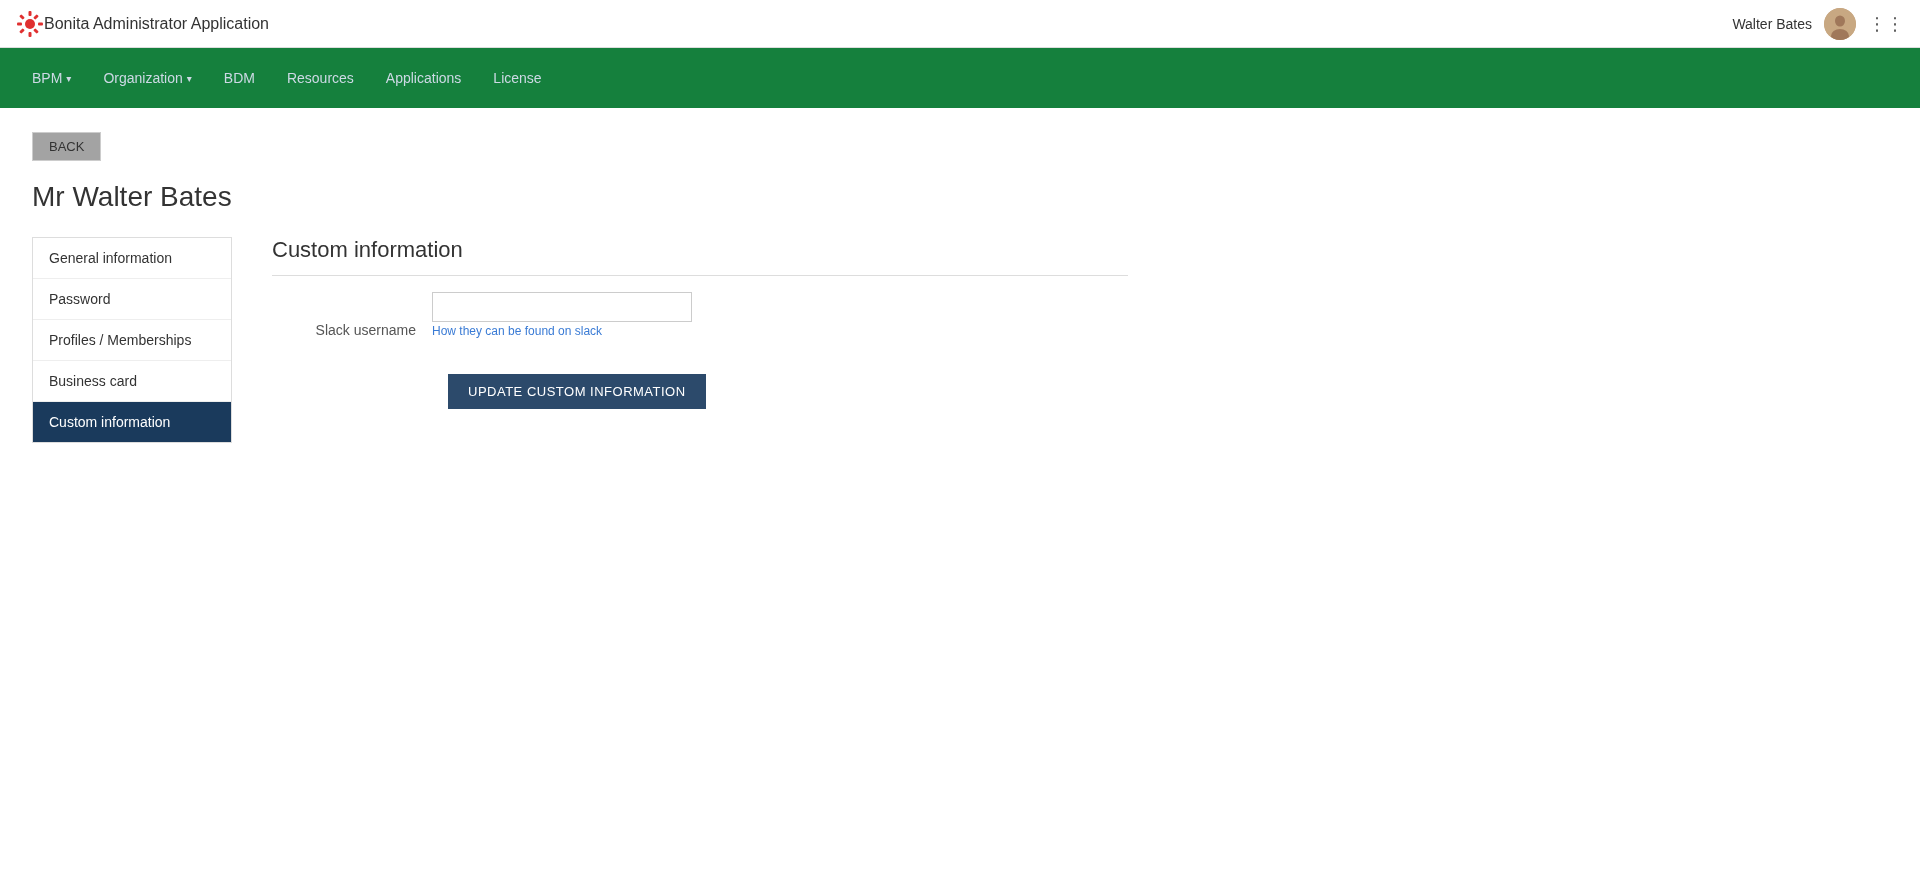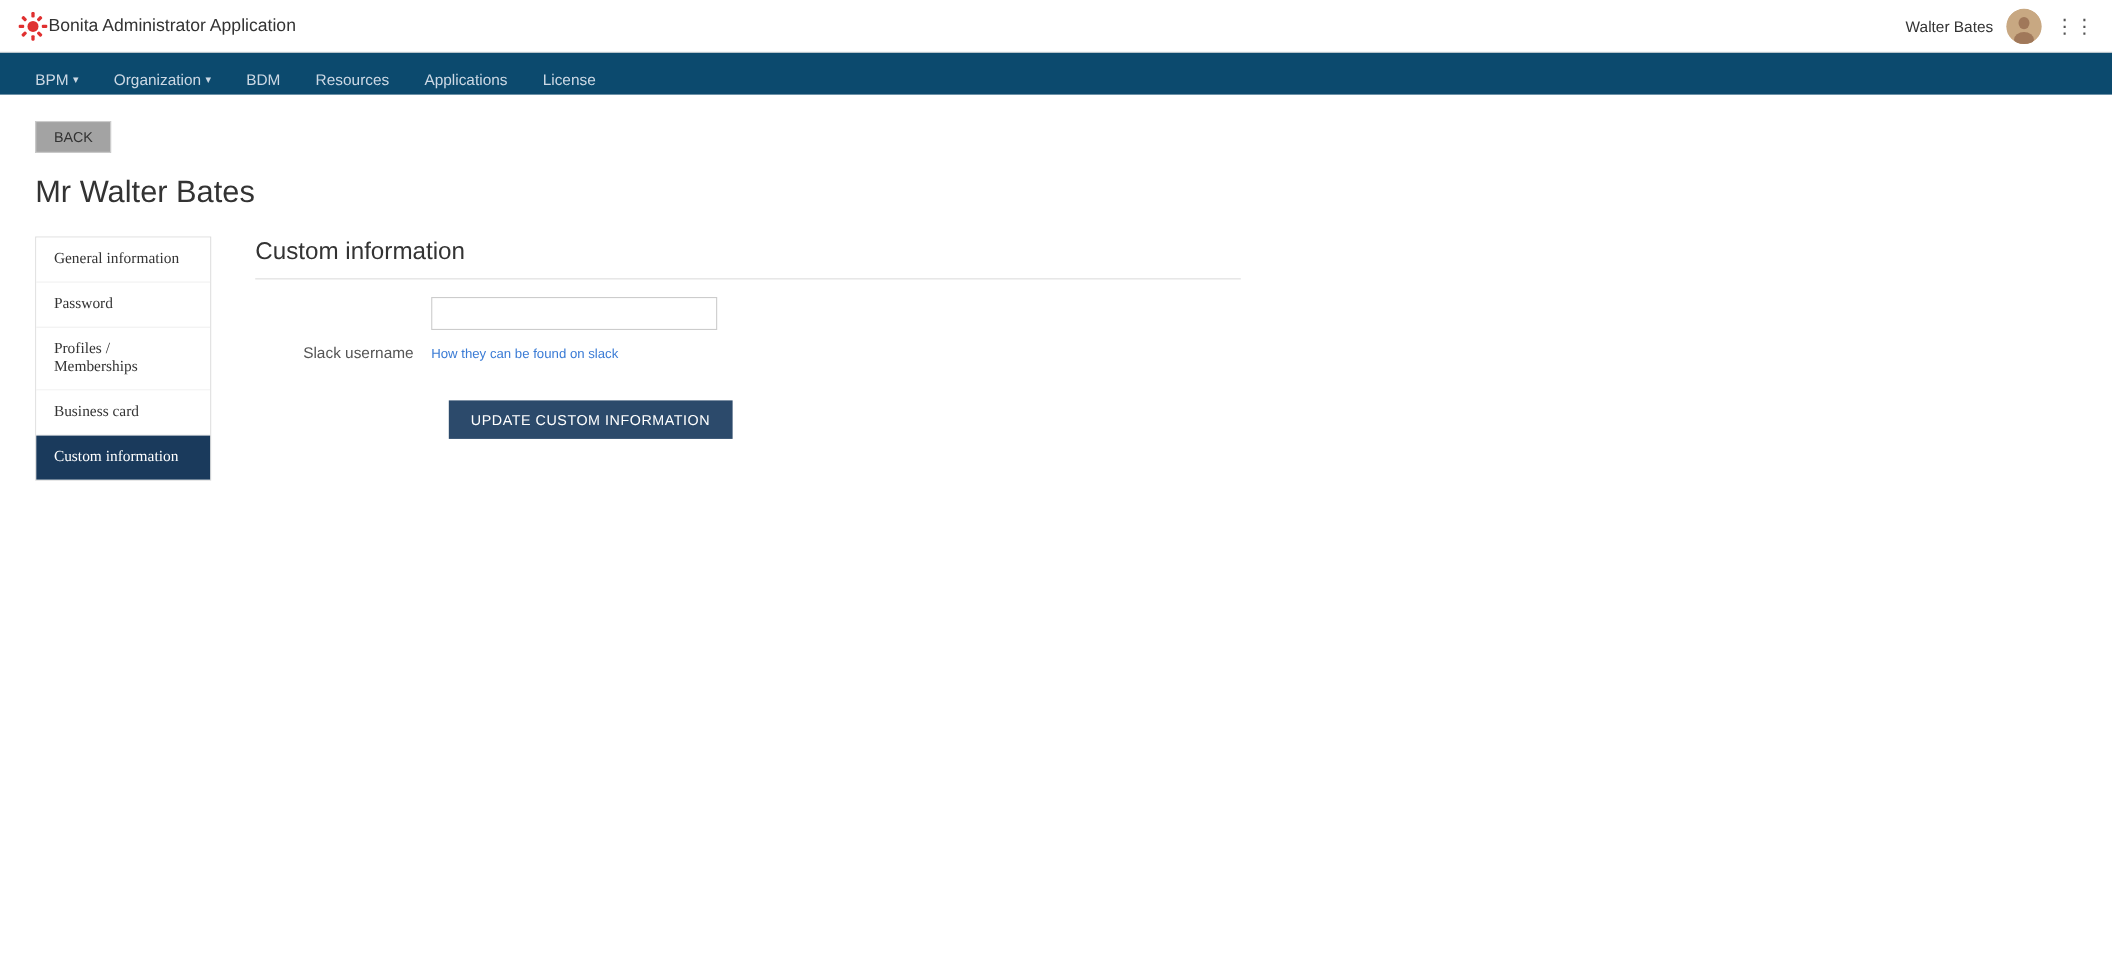--- a/index.html
+++ b/index.html
@@ -50,25 +50,25 @@
       color: #fff;
     }
     .topbar-grid-icon {
       font-size: 18px;
       color: #555;
       cursor: pointer;
     }
 
     
     .navbar {
-      background: #0c4a6e;
-      display: flex;
-      align-items: flex-start;
+      background: #15803d;
+      display: flex;
+      align-items: center;
       padding: 0 16px;
-      height: 38px;
+      height: 60px;
     }
     .navbar-item {
       color: #cdd9e5;
       font-size: 14px;
       padding: 0 16px;
       height: 48px;
       display: flex;
       align-items: center;
       cursor: pointer;
       text-decoration: none;
@@ -101,24 +101,23 @@
       margin-bottom: 24px;
     }
 
     .layout {
       display: flex;
       gap: 0;
     }
 
     
     .side-nav {
-      width: 160px;
+      width: 200px;
       flex-shrink: 0;
       border: 1px solid #ddd;
-      font-family: Liberation Serif, serif;
     }
     .side-nav-item {
       display: block;
       padding: 12px 16px;
       font-size: 14px;
       color: #333;
       cursor: pointer;
       border-bottom: 1px solid #eee;
       background: #fff;
       text-decoration: none;
@@ -156,21 +155,21 @@
       width: 160px;
       font-size: 14px;
       color: #555;
       padding-top: 6px;
       text-align: right;
       padding-right: 16px;
     }
     .form-field {
       display: flex;
       flex-direction: column;
-      gap: 14px;
+      gap: 2px;
     }
     .form-input {
       width: 260px;
       padding: 6px 8px;
       border: 1px solid #ccc;
       font-size: 14px;
       outline: none;
     }
     .form-hint {
       font-size: 12px;

